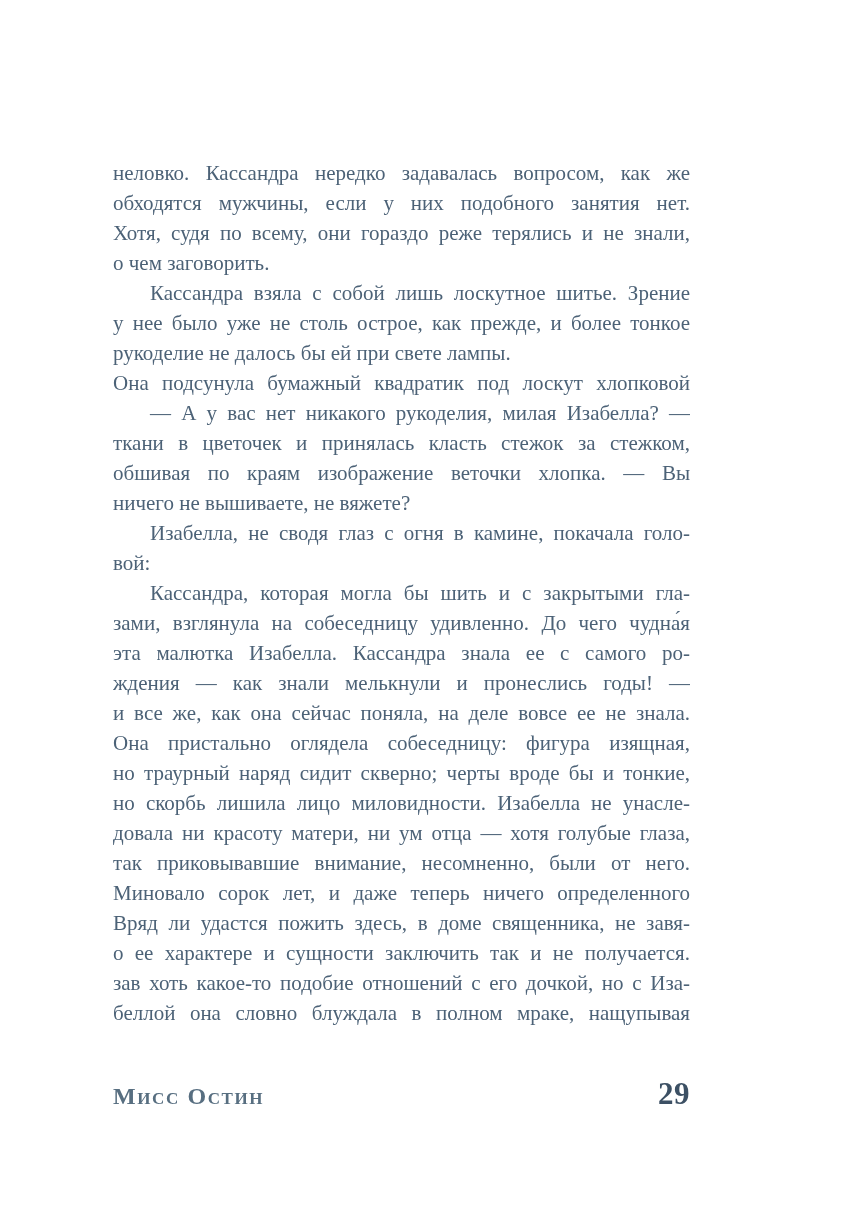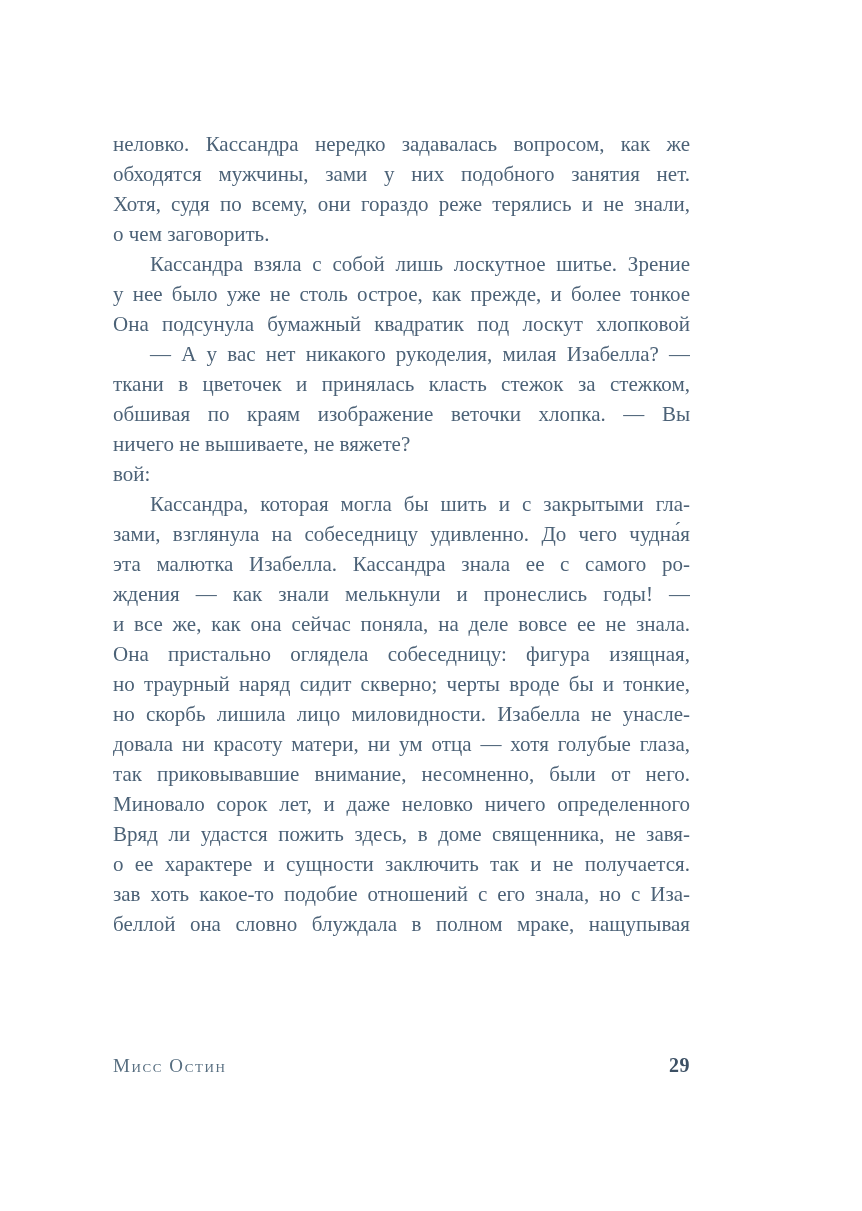--- a/index.html
+++ b/index.html
@@ -13,20 +13,21 @@
   body {
     background: var(--bg);
     font-family: "Liberation Serif", "DejaVu Serif", serif;
     position: relative;
     overflow: hidden;
   }
   .book-page {
     position: absolute;
     inset: 0;
     background: var(--bg);
+    margin-top: 29px;
   }
   .text-block {
     position: absolute;
     left: 113px;
     top: 129px;
     width: 577px;
     color: var(--text-color);
     font-size: 21px;
     line-height: 30px;
   }
@@ -46,74 +47,77 @@
     position: absolute;
     left: 113px;
     top: 1050px;
     width: 577px;
     display: flex;
     justify-content: space-between;
     align-items: baseline;
   }
   .running-title {
     color: var(--title-color);
-    font-size: 19px;
+    font-size: 24px;
     font-variant: small-caps;
     letter-spacing: 1.6px;
     line-height: 30px;
+    font-weight: bold;
   }
   .page-number {
     color: var(--pagenum-color);
-    font-size: 20px;
+    font-size: 31px;
     font-weight: bold;
     line-height: 30px;
     letter-spacing: 0.5px;
   }
 </style>
 </head>
 <body>
 
 <div class="book-page">
 
   <div class="text-block">
       <div class="paragraph">
         <div class="line">неловко. Кассандра нередко задавалась вопросом, как же</div>
-        <div class="line">обходятся мужчины, зами у них подобного занятия нет.</div>
+        <div class="line">обходятся мужчины, если у них подобного занятия нет.</div>
         <div class="line">Хотя, судя по всему, они гораздо реже терялись и не знали,</div>
         <div class="line endpara">о чем заговорить.</div>
       </div>
       <div class="paragraph">
         <div class="line indent">Кассандра взяла с собой лишь лоскутное шитье. Зрение</div>
         <div class="line">у нее было уже не столь острое, как прежде, и более тонкое</div>
+        <div class="line endpara">рукоделие не далось бы ей при свете лампы.</div>
       </div>
       <div class="paragraph">
         <div class="line">Она подсунула бумажный квадратик под лоскут хлопковой</div>
         <div class="line indent">— А у вас нет никакого рукоделия, милая Изабелла? —</div>
         <div class="line">ткани в цветочек и принялась класть стежок за стежком,</div>
         <div class="line">обшивая по краям изображение веточки хлопка. — Вы</div>
         <div class="line endpara">ничего не вышиваете, не вяжете?</div>
       </div>
       <div class="paragraph">
+        <div class="line indent">Изабелла, не сводя глаз с огня в камине, покачала голо-</div>
         <div class="line endpara">вой:</div>
       </div>
       <div class="paragraph">
         <div class="line indent">Кассандра, которая могла бы шить и с закрытыми гла-</div>
         <div class="line">зами, взглянула на собеседницу удивленно. До чего чудна́я</div>
         <div class="line">эта малютка Изабелла. Кассандра знала ее с самого ро-</div>
         <div class="line">ждения — как знали мелькнули и пронеслись годы! —</div>
         <div class="line">и все же, как она сейчас поняла, на деле вовсе ее не знала.</div>
         <div class="line">Она пристально оглядела собеседницу: фигура изящная,</div>
         <div class="line">но траурный наряд сидит скверно; черты вроде бы и тонкие,</div>
         <div class="line">но скорбь лишила лицо миловидности. Изабелла не унасле-</div>
         <div class="line">довала ни красоту матери, ни ум отца — хотя голубые глаза,</div>
         <div class="line">так приковывавшие внимание, несомненно, были от него.</div>
-        <div class="line">Миновало сорок лет, и даже неловко ничего определенного</div>
+        <div class="line">Миновало сорок лет, и даже теперь ничего определенного</div>
         <div class="line">Вряд ли удастся пожить здесь, в доме священника, не завя-</div>
         <div class="line">о ее характере и сущности заключить так и не получается.</div>
-        <div class="line">зав хоть какое-то подобие отношений с его знала, но с Иза-</div>
+        <div class="line">зав хоть какое-то подобие отношений с его дочкой, но с Иза-</div>
         <div class="line">беллой она словно блуждала в полном мраке, нащупывая</div>
       </div>
     </div>
 
   <div class="page-footer">
     <span class="running-title">Мисс Остин</span>
     <span class="page-number">29</span>
   </div>
 
 </div>

